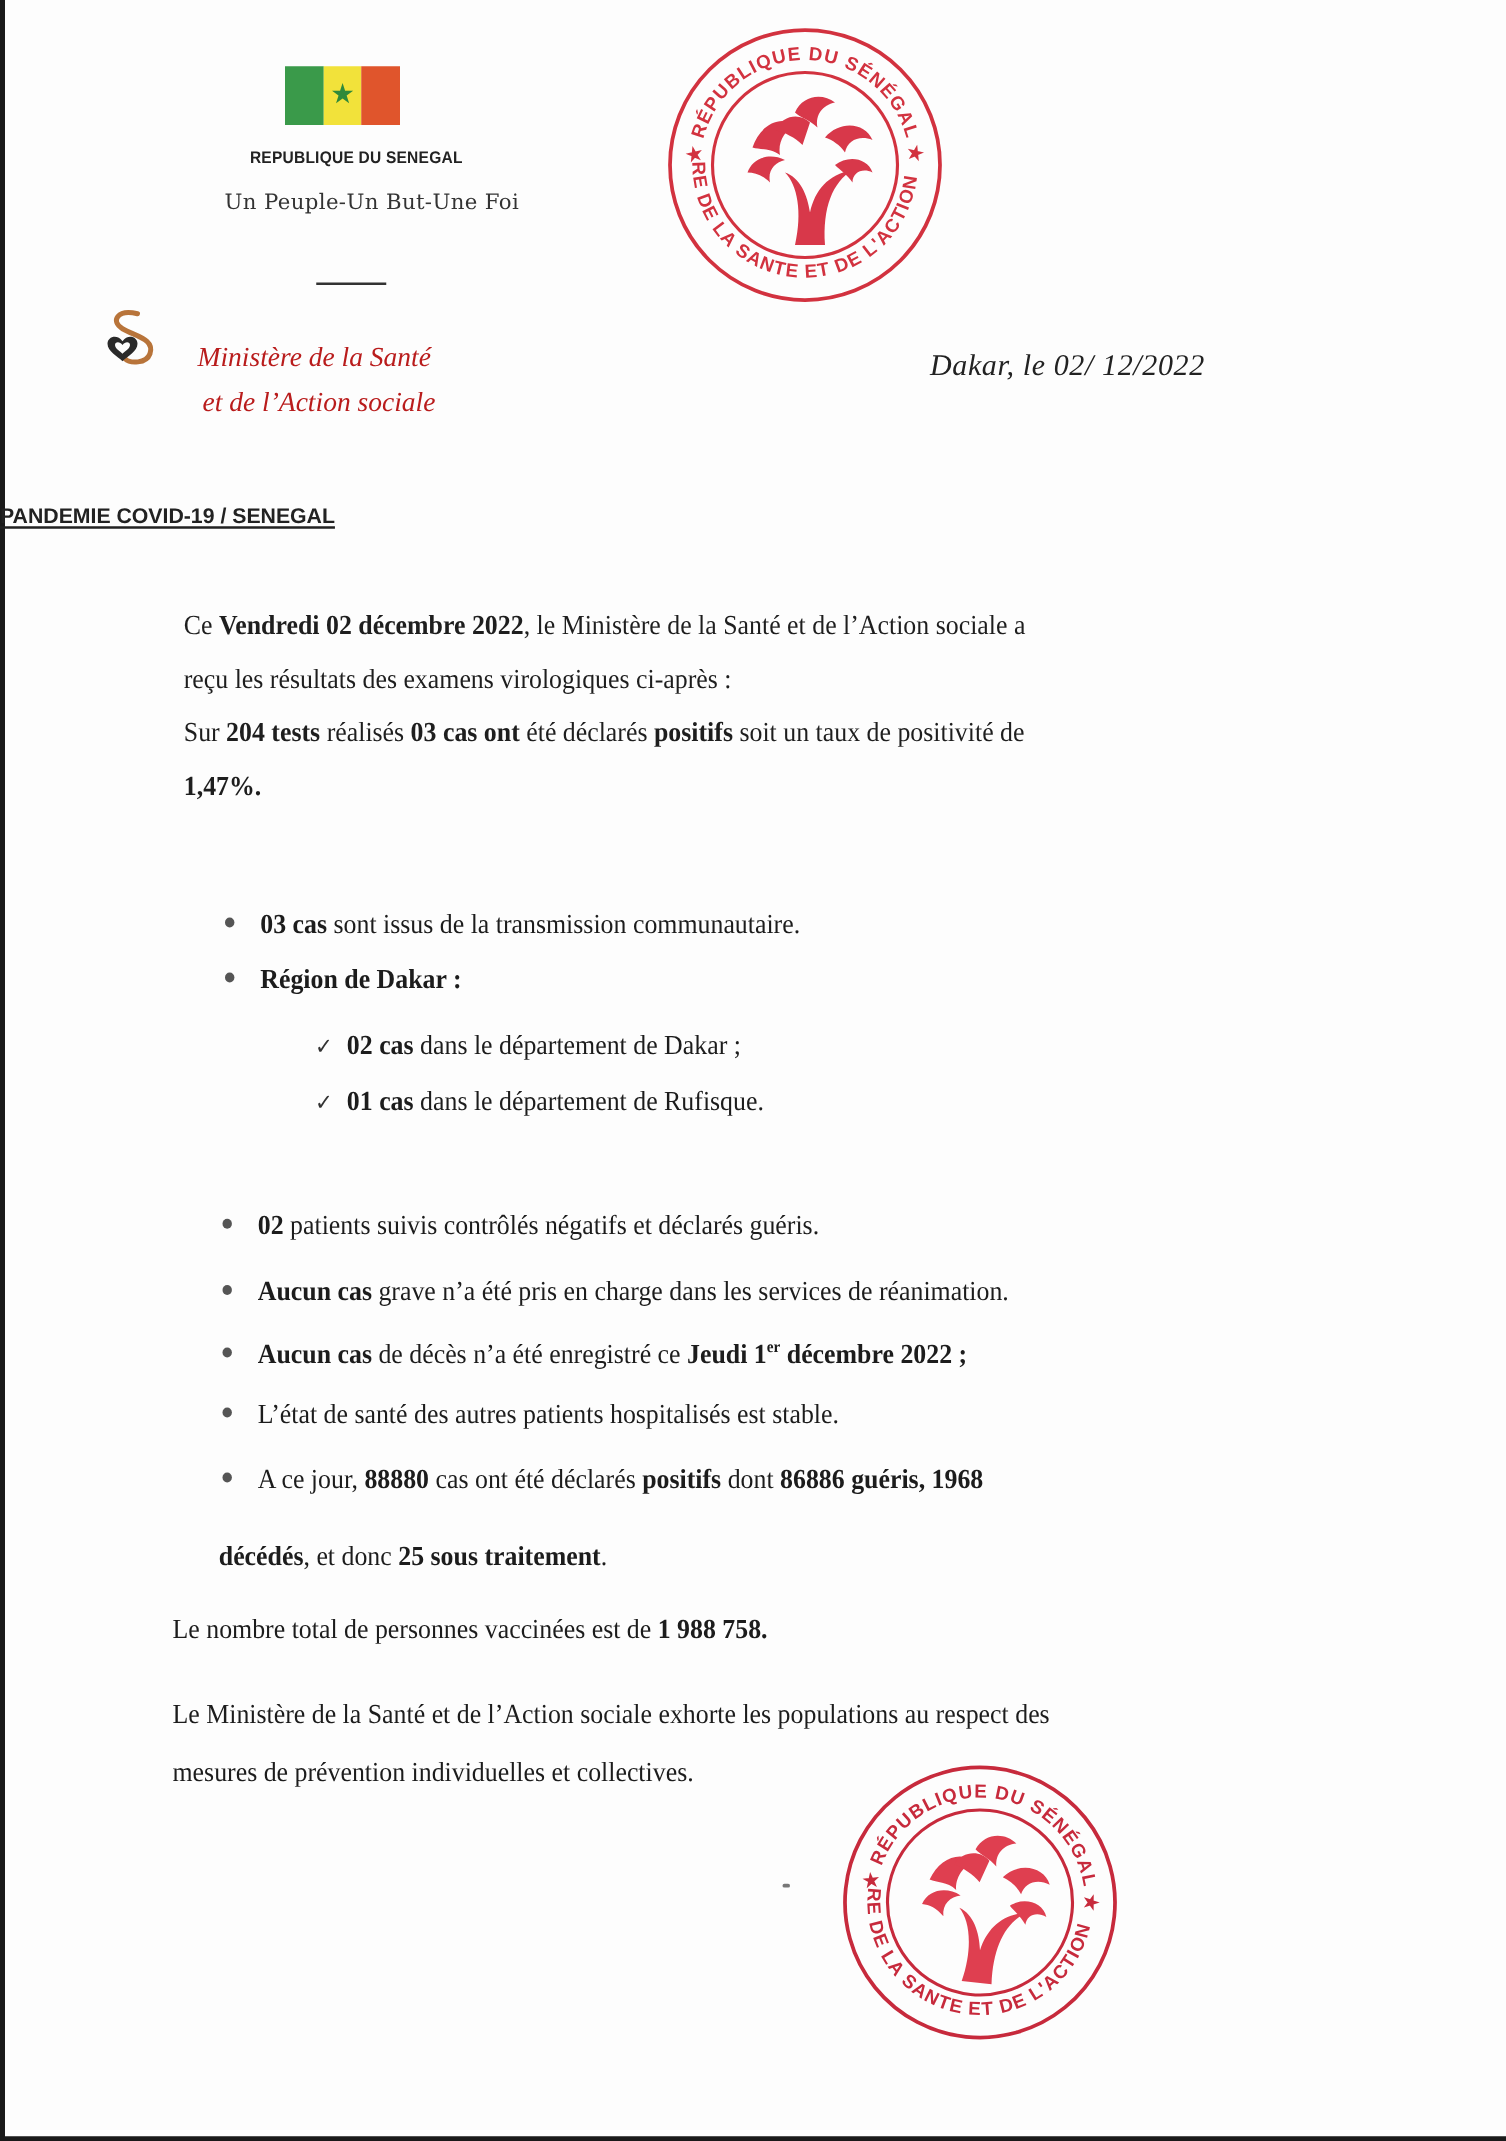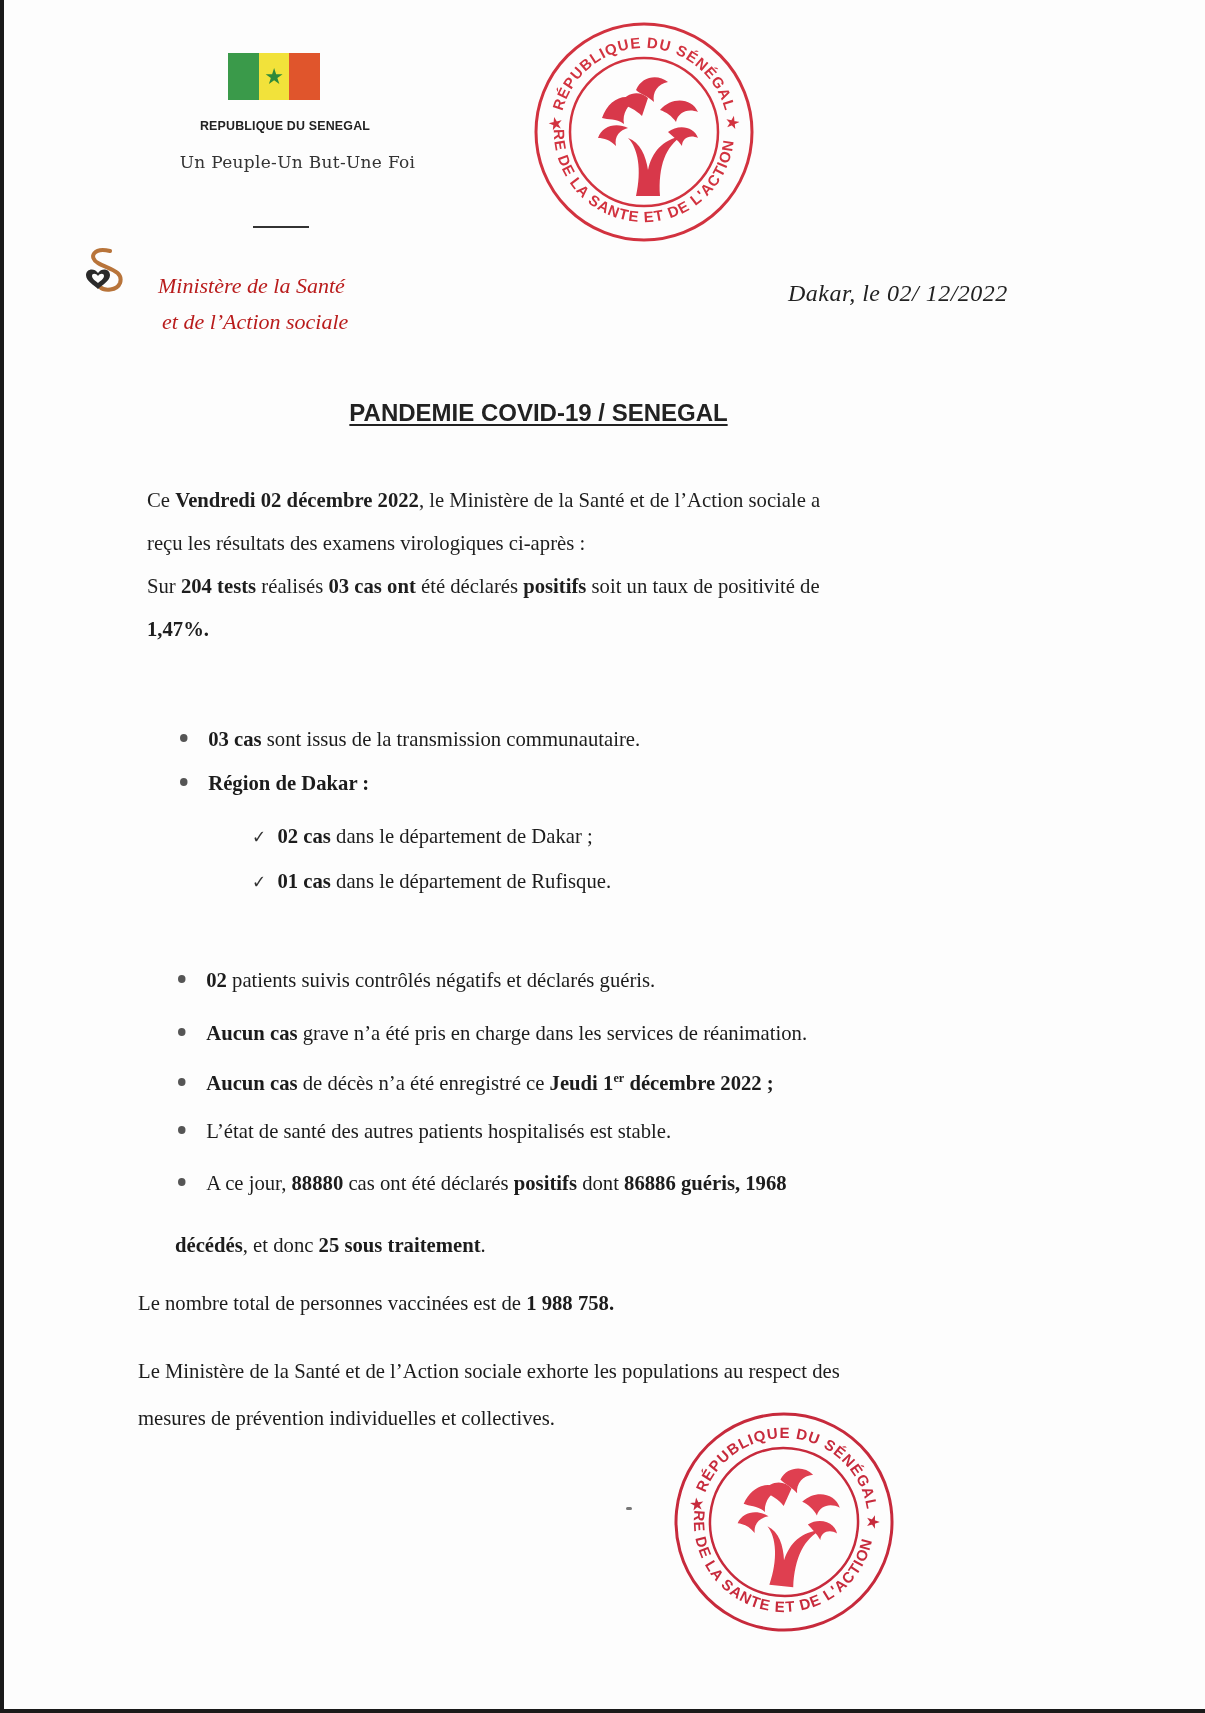--- a/index.html
+++ b/index.html
@@ -23,29 +23,29 @@
   .flag .star { position:absolute; left:50%; top:50%; transform:translate(-50%,-52%); color:#2f8a3a; font-size:22px; line-height:1; font-family:"DejaVu Sans", sans-serif; }
 
   .republic { left:170px; top:118px; width:230px; text-align:center; font-family:"Liberation Sans", sans-serif; font-weight:bold; font-size:13.5px; letter-spacing:0.2px; color:#222; transform:scaleX(0.92); }
   .motto { left:160px; top:152px; width:275px; text-align:center; font-size:17px; color:#333; font-family:"DejaVu Serif", serif; letter-spacing:0.3px; }
   .rule { left:253px; top:226px; width:56px; height:2px; background:#333; }
 
   .min-logo { left:80px; top:245px; width:52px; height:48px; }
   .ministry { left:158px; top:268px; font-style:italic; font-size:22px; color:#b91c1c; line-height:36px; }
   .ministry .l2 { padding-left:4px; }
 
-  .date { left:744px; top:280px; font-style:italic; font-size:24px; color:#222; letter-spacing:0.5px;margin-left:44px; }
+  .date { left:744px; top:280px; font-style:italic; font-size:24px; color:#222; letter-spacing:0.5px; }
 
   
   .stamp { width:224px; height:224px; }
   .stamp-top { left:532px; top:20px; }
   .stamp-bottom { left:672px; top:1410px; transform:rotate(6deg); }
 
   
-  .title { left:0; width:1077px; top:400px; text-align:center; font-family:"Liberation Sans", sans-serif; font-weight:bold; font-size:24px; line-height:26px; color:#222; }
+  .title { left:0; width:1077px; top:400px; text-align:left; font-family:"Liberation Sans", sans-serif; font-weight:bold; font-size:17px; line-height:26px; color:#222; }
   .title span { text-decoration:underline; text-underline-offset:3px; text-decoration-thickness:2px; }
 
   
   .body { font-size:22px; color:#1e1e1e; transform-origin:left top; }
   .body b { font-weight:bold; }
   .p1 { left:147px; top:478px; width:1000px; line-height:43px; transform:scaleX(0.94); }
   .p1 .l { white-space:nowrap; }
 
   .bul { position:absolute; font-size:22px; white-space:nowrap; transform:scaleX(0.94); transform-origin:left top; }
   .bul .dot { display:inline-block; width:8px; height:8px; border-radius:50%; background:#555; vertical-align:middle; margin-right:22px; position:relative; top:-3px; }

